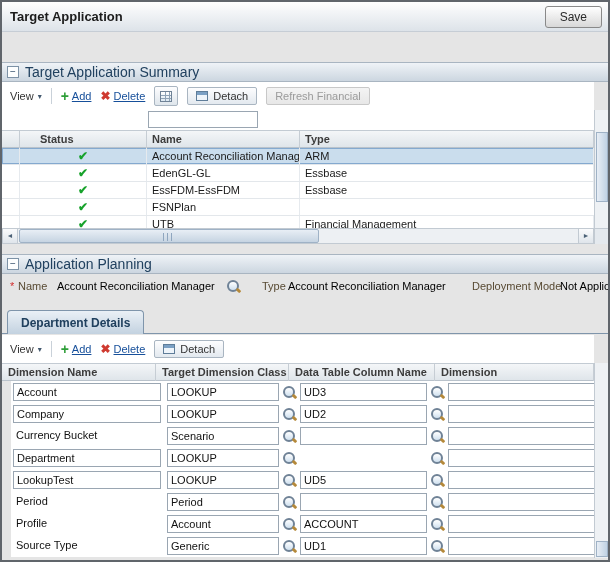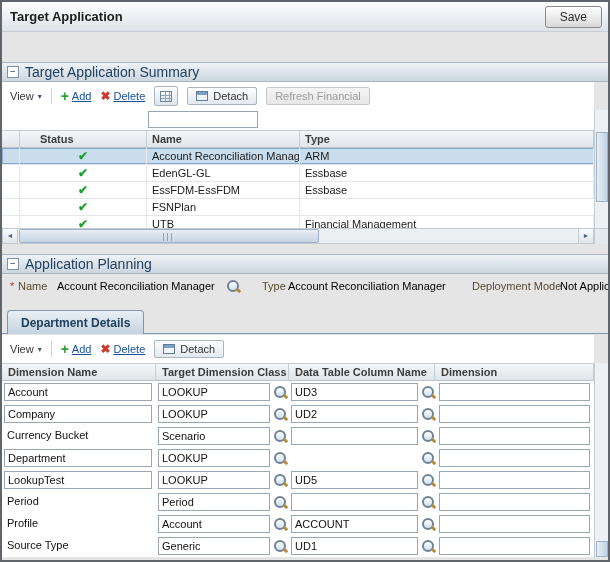--- a/index.html
+++ b/index.html
@@ -71,21 +71,21 @@
   
   .mag{position:absolute;width:14px;height:14px;cursor:pointer;display:inline-block}
   .mag::before{content:"";position:absolute;left:1px;top:1px;width:8px;height:8px;border:2px solid #6f8296;border-radius:50%;background:linear-gradient(#ffffff,#cfe0ef)}
   .mag::after{content:"";position:absolute;left:10px;top:10px;width:5px;height:3px;background:#b5893a;transform:rotate(45deg);border-radius:1px}
 
   
   .tabline{position:absolute;top:331px;left:0;width:606px;height:1px;background:#7f95ab}
   .tab{position:absolute;top:308px;left:5px;height:24px;padding:0 13px;display:flex;align-items:center;background:linear-gradient(#eaf0f6,#c3d2e0);border:1px solid #7f95ab;border-bottom:none;border-radius:4px 4px 0 0;font-size:12px;font-weight:bold;color:#20405e;cursor:pointer;z-index:2}
 
   
-  .dim-body{position:absolute;top:379px;left:0;width:592px;height:176px;background:#fff}
+  .dim-body{position:absolute;top:379px;left:9px;width:592px;height:176px;background:#fff}
   .drow{position:relative;height:22px}
   .fld{position:absolute;top:2px;height:18px;border:1px solid #9aa6b2;font-size:11px;padding:0 3px;color:#111;background:#fff;font-family:"Liberation Sans",sans-serif}
   .f-name{left:2px;width:148px}
   .f-class{left:156px;width:112px}
   .f-col{left:289px;width:127px}
   .f-seq{left:437px;width:151px}
   .plainv{position:absolute;left:5px;top:4px;color:#111}
   .mag-class{left:271px;top:4px}
   .mag-col{left:419px;top:4px}
 </style>

